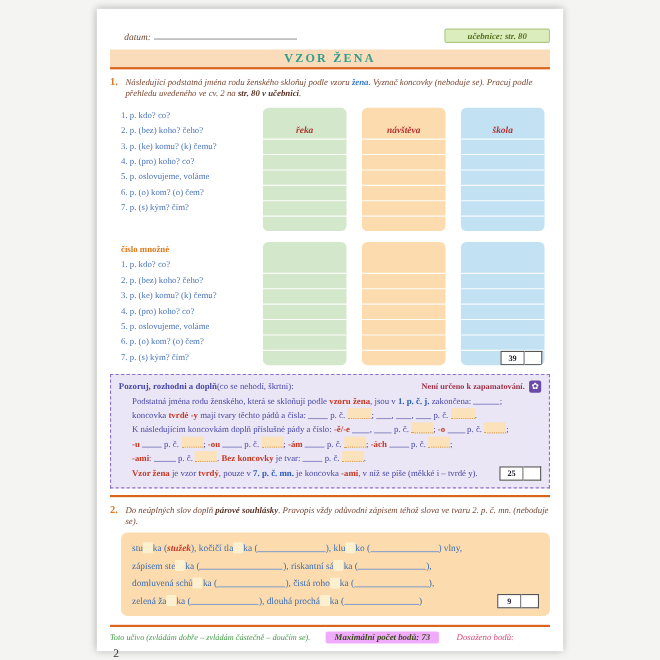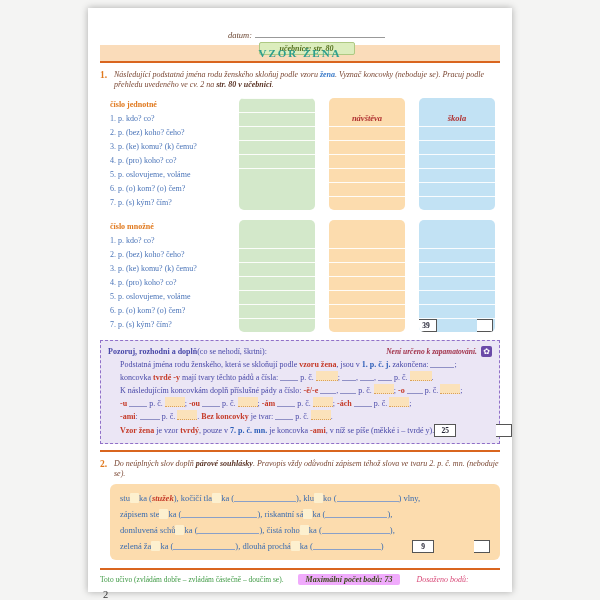--- a/index.html
+++ b/index.html
@@ -1,20 +1,20 @@
 <!DOCTYPE html>
 <html style="--accent-orange: #d9651f; --bar-bg: #fadcba; --title-teal: #2f9e8e; --col-green: #d3e8ca; --col-orange: #fcdcae; --col-blue: #c2e2f4; --label-blue: #4a74b8; --case-orange: #e0791e; --word-red: #b03030; --note-bg: #ebe6f5; --note-border: #9070c8; --note-text: #4848a8; --em-red: #c53a28; --em-blue: #2a5cb8; --hl-bg: #fbe2ba; --ex2-bg: #fcdcae; --ex2-blue: #3a6cb0; --badge-bg: #dcedbd; --footer-green: #3f9a44; --achieved-pink: #d84a78;"><head>
 <meta charset="utf-8">
 <style>
   html,body{margin:0;padding:0;}
   body{width:600px;height:600px;background:#f4f4f3;font-family:"Liberation Serif","DejaVu Serif",serif;overflow:hidden;}
   .page{position:absolute;left:88px;top:8px;width:424px;height:584px;background:#fff;
         box-shadow:0 0 7px rgba(0,0,0,.30);padding:16px 12px 0 12px;box-sizing:border-box;}
   
-  .toprow{display:flex;align-items:center;justify-content:space-between;height:16px;padding-left:13px;flex-direction:column;}
+  .toprow{display:flex;align-items:center;justify-content:space-between;height:16px;padding-left:13px;}
   .datum{font-style:italic;font-size:8.5px;color:#6b4632;}
   .datum-line{display:inline-block;width:130px;border-bottom:1px solid #999;height:9px;margin-left:3px;}
   .badge{background:var(--badge-bg);border:1px solid #aec983;border-radius:2px;padding:1px 20px;
          font-size:8px;font-style:italic;font-weight:bold;color:#55701f;}
   
   .titlebar{margin-top:5px;background:var(--bar-bg);border-bottom:2px solid var(--accent-orange);
             text-align:center;height:16px;line-height:16px;font-size:11px;font-weight:bold;
             letter-spacing:2px;color:var(--title-teal);}
   
   .instr{display:flex;margin-top:7px;}
@@ -29,30 +29,30 @@
   .case-row{height:14px;line-height:14px;font-size:8px;color:var(--label-blue);white-space:nowrap;}
   .col{width:76px;flex:none;margin-left:14px;border-radius:5px;overflow:hidden;}
   .col-green{background:var(--col-green);}
   .col-orange{background:var(--col-orange);}
   .col-blue{background:var(--col-blue);}
   .col-head{height:28px;display:flex;align-items:flex-end;justify-content:center;padding-bottom:3px;box-sizing:border-box;}
   .model-word{font-size:8.5px;font-weight:bold;font-style:italic;color:var(--word-red);}
   .col-row{height:14px;border-top:1px solid rgba(255,255,255,.9);box-sizing:border-box;
            display:flex;justify-content:flex-end;align-items:center;padding-right:2px;}
   
-  .score-pair{display:inline-flex;flex:none;gap:40px;}
+  .score-pair{display:inline-flex;flex:none;}
   .score-val{width:20px;height:11px;line-height:11px;border:1px solid #555;background:#fff;
              text-align:center;font-size:7.5px;font-weight:bold;color:#223;}
   .score-empty{width:15px;height:11px;border:1px solid #555;border-left:none;background:#fff;}
   
   .notebox{margin-top:8px;background:var(--note-bg);border:1.5px dashed var(--note-border);
            padding:4px 7px 6px 7px;font-size:8px;color:var(--note-text);}
   .nb-head{display:flex;align-items:center;height:13px;}
   .nb-head-bold{font-weight:bold;}
-  .nb-notice{margin-left:auto;font-size:7.5px;font-style:italic;font-weight:bold;color:#a03048;}
+  .nb-notice{margin-left:auto;font-size:7.5px;font-weight:bold;color:#a03048;}
   .nb-icon{width:11px;height:11px;border-radius:2px;background:#6a4aa8;color:#fff;font-size:8px;
            line-height:11px;text-align:center;margin-left:4px;flex:none;}
   .nb-line{line-height:13px;white-space:nowrap;padding-left:12px;}
   .nb-last{display:flex;align-items:center;margin-top:1px;}
   .nb-last .segs{white-space:nowrap;}
   .nb-last .score-pair{margin-left:auto;}
   .seg-r{color:var(--em-red);font-weight:bold;}
   .seg-bl{color:var(--em-blue);font-weight:bold;}
   .seg-blueword{color:#3a7ac8;font-weight:bold;font-style:italic;}
   .seg-boldbrown{font-weight:bold;color:#5a3426;}
@@ -65,21 +65,21 @@
   
   .ex2box{margin-left:10px;margin-top:5px;background:var(--ex2-bg);border-radius:6px;
           padding:6px 10px;font-size:8.5px;color:var(--ex2-blue);}
   .ex2box .blank{border-bottom-color:#8aa0c8;}
   .ex2-line{line-height:16px;white-space:nowrap;}
   .ex2-last{display:flex;align-items:center;}
   .ex2-last .score-pair{margin-left:auto;}
   
   .footer-rule{margin-top:8px;border-top:2px solid var(--accent-orange);}
   .footrow{display:flex;align-items:center;margin-top:4px;}
-  .foot-assess{font-size:7.5px;color:var(--footer-green);text-align:center;}
+  .foot-assess{font-size:7.5px;font-style:italic;color:var(--footer-green);text-align:center;}
   .foot-badge{background:#f0abfc;border-radius:2px;padding:1px 8px;margin-left:14px;
               font-size:8px;font-weight:bold;font-style:italic;color:#3a4a1a;}
   .foot-achieved{margin-left:16px;font-size:8px;font-style:italic;color:var(--achieved-pink);}
   .pagenum{margin-top:4px;margin-left:3px;font-size:10.5px;color:#333;}
 </style>
 </head>
 <body>
 
 <div class="page">
 
@@ -94,30 +94,32 @@
 
   <div class="instr">
     <span class="instr-num">1.</span>
     <span class="instr-text"><span>Následující podstatná jména rodu ženského skloňuj podle vzoru </span><span class="seg-blueword">žena</span><span>. Vyznač koncovky (neboduje se). Pracuj podle přehledu uvedeného ve cv. 2 na </span><span class="seg-boldbrown">str. 80 v učebnici</span><span>.</span></span>
   </div>
 
   <div class="table-wrap">
 
     <div class="decl-block">
       <div class="labels">
-        <div class="sec-label">číslo jednotné</div>
         <div class="case-row">1. p. kdo? co?</div>
         <div class="case-row">2. p. (bez) koho? čeho?</div>
         <div class="case-row">3. p. (ke) komu? (k) čemu?</div>
         <div class="case-row">4. p. (pro) koho? co?</div>
         <div class="case-row">5. p. oslovujeme, voláme</div>
         <div class="case-row">6. p. (o) kom? (o) čem?</div>
         <div class="case-row">7. p. (s) kým? čím?</div>
       </div>
       <div class="col col-green">
+        <div class="col-head">
+            <span class="model-word">řeka</span>
+          </div>
         <div class="col-row"></div>
         <div class="col-row"></div>
         <div class="col-row"></div>
         <div class="col-row"></div>
         <div class="col-row"></div>
         <div class="col-row"></div>
       </div>
       <div class="col col-orange">
         <div class="col-head">
             <span class="model-word">návštěva</span>

